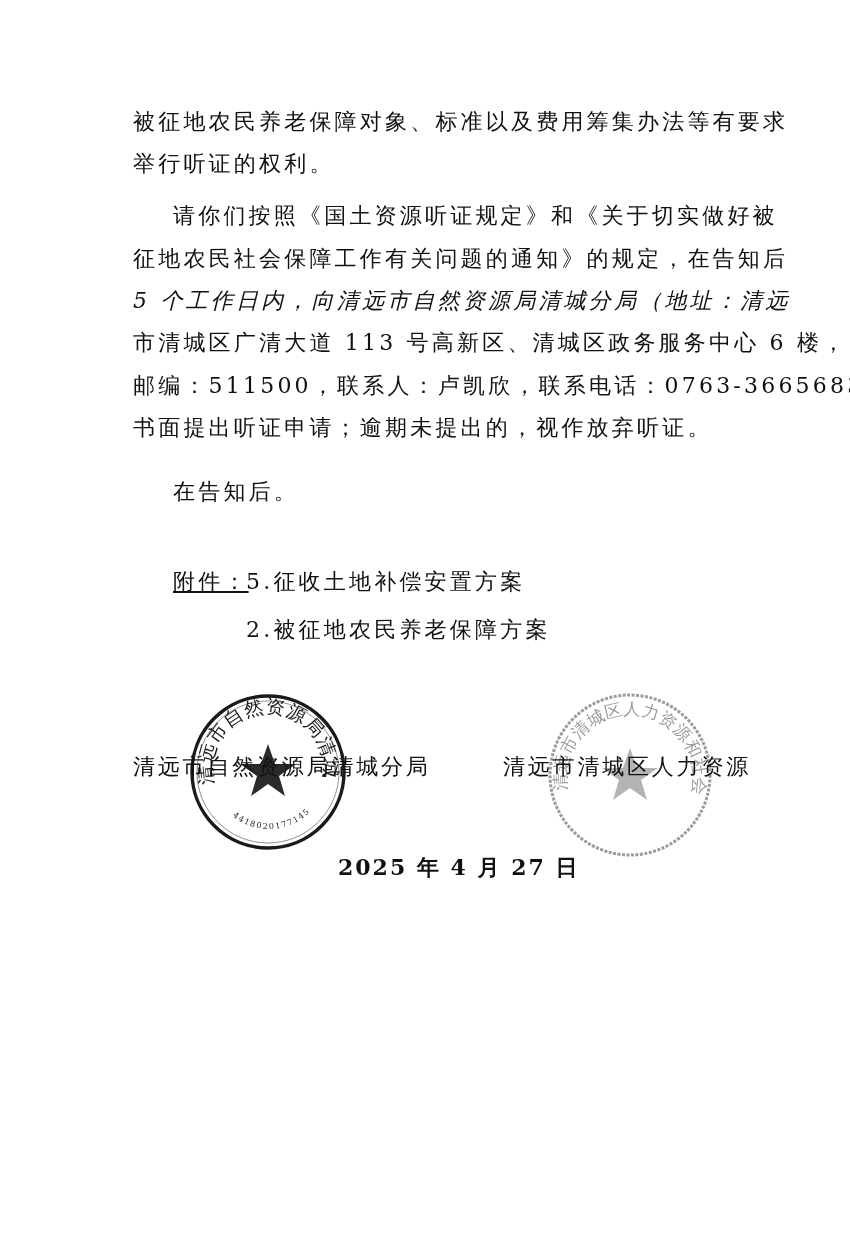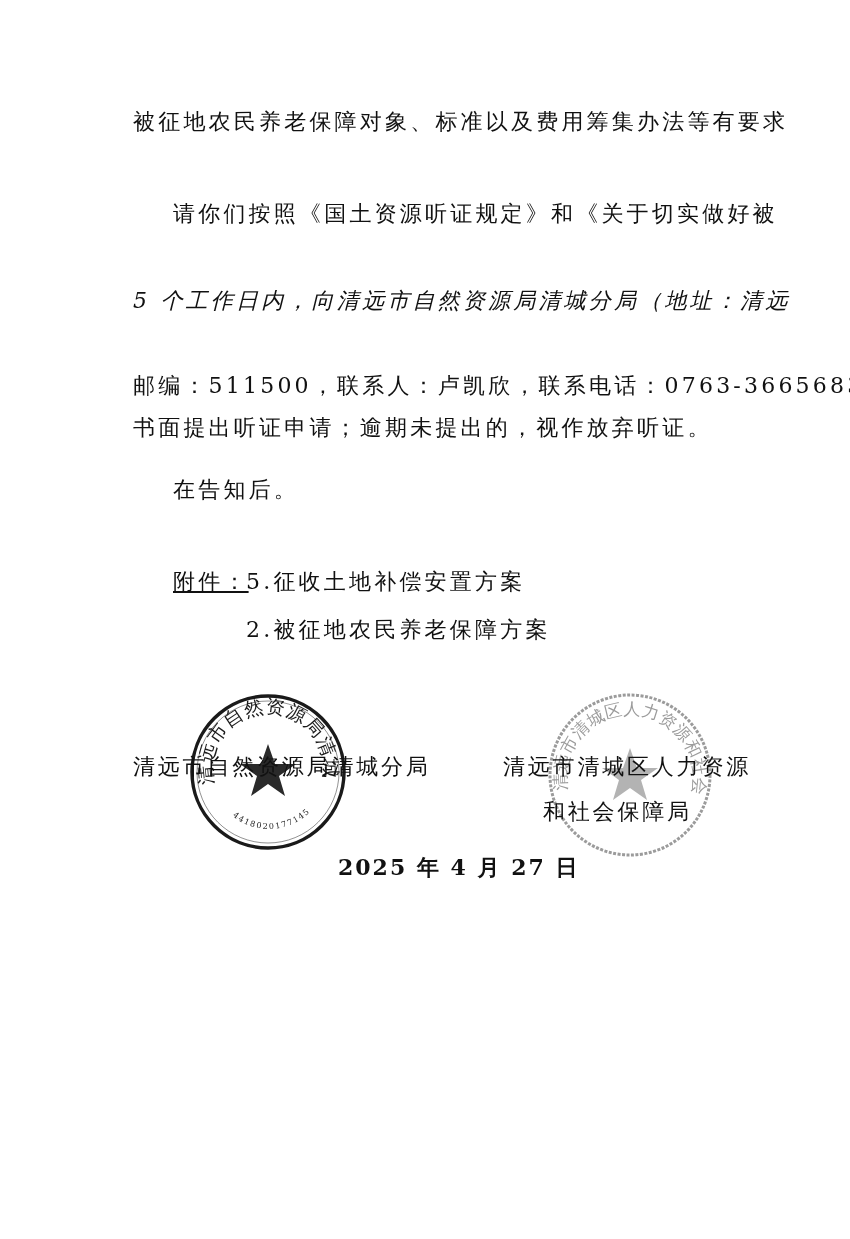--- a/index.html
+++ b/index.html
@@ -28,21 +28,21 @@
     width: 590px;
     font-size: 22px;
     line-height: 30px;
     letter-spacing: 3.2px;
     white-space: nowrap;
   }
   .line.justify {
     text-align: justify;
     text-align-last: justify;
   }
-  .indent { left: 173px; width: 550px; font-family: Liberation Mono, monospace; }
+  .indent { left: 173px; width: 550px; }
   .attach-label { left: 173px; width: auto; text-decoration: underline; }
   .attach-item { left: 246px; width: auto; }
   .signer {
     position: absolute;
     font-size: 22px;
     line-height: 30px;
     letter-spacing: 2.8px;
     white-space: nowrap;
   }
   .date {
@@ -62,23 +62,26 @@
   .stamp-text {
     font-family: "DejaVu Serif", "Liberation Serif", serif;
   }
 </style>
 </head>
 <body>
 
 <div class="page">
 
   <div class="line justify" style="top:107px;">被征地农民养老保障对象、标准以及费用筹集办法等有要求</div>
+  <div class="line" style="top:149px;">举行听证的权利。</div>
 
   <div class="line indent justify" style="top:201px;">请你们按照《国土资源听证规定》和《关于切实做好被</div>
+  <div class="line justify" style="top:244px;">征地农民社会保障工作有关问题的通知》的规定，在告知后</div>
   <div class="line justify" style="top:286px;font-style:italic;">5 个工作日内，向清远市自然资源局清城分局（地址：清远</div>
+  <div class="line justify" style="top:328px;">市清城区广清大道 113 号高新区、清城区政务服务中心 6 楼，</div>
   <div class="line justify" style="top:371px;">邮编：511500，联系人：卢凯欣，联系电话：0763-3665683。）</div>
   <div class="line" style="top:413px;">书面提出听证申请；逾期未提出的，视作放弃听证。</div>
 
   <div class="line indent" style="top:477px;">在告知后。</div>
 
   <div class="line attach-label" style="top:567px;">附件：</div>
   <div class="line attach-item" style="top:567px;">5.征收土地补偿安置方案</div>
   <div class="line attach-item" style="top:615px;">2.被征地农民养老保障方案</div>
 
   <svg class="stamp" style="left:188px; top:692px;" width="160" height="160" viewBox="0 0 160 160">
@@ -103,17 +106,16 @@
     </defs>
     <circle cx="85" cy="85" r="80" fill="none" stroke="#8a8a8a" stroke-width="3" stroke-dasharray="3 1.5" opacity="0.85"></circle>
     <text class="stamp-text" font-size="17" fill="#8a8a8a" letter-spacing="0.5" opacity="0.85">
       <textPath href="#arcTopR" startOffset="0">清远市清城区人力资源和社会保障局</textPath>
     </text>
     <polygon points="85,58 92,78 113,78 96,90 102,110 85,98 68,110 74,90 57,78 78,78" fill="#a0a0a0" opacity="0.8"></polygon>
   </svg>
 
   <div class="signer" style="left:133px; top:752px;">清远市自然资源局清城分局</div>
   <div class="signer" style="left:494px; top:752px;margin-left:9px;">清远市清城区人力资源</div>
-  <div class="signer" style="left:543px; top:797px;">和社会保障局</div>
 
   <div class="date">2025 年 4 月 27 日</div>
 
 </div>
 
 </body></html>

